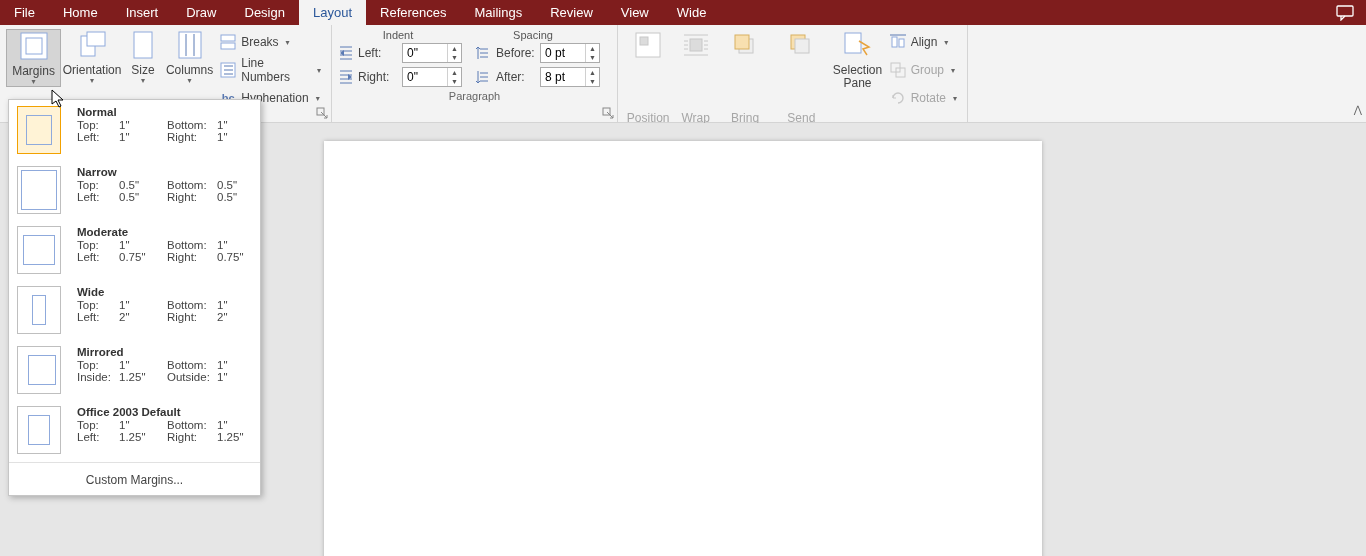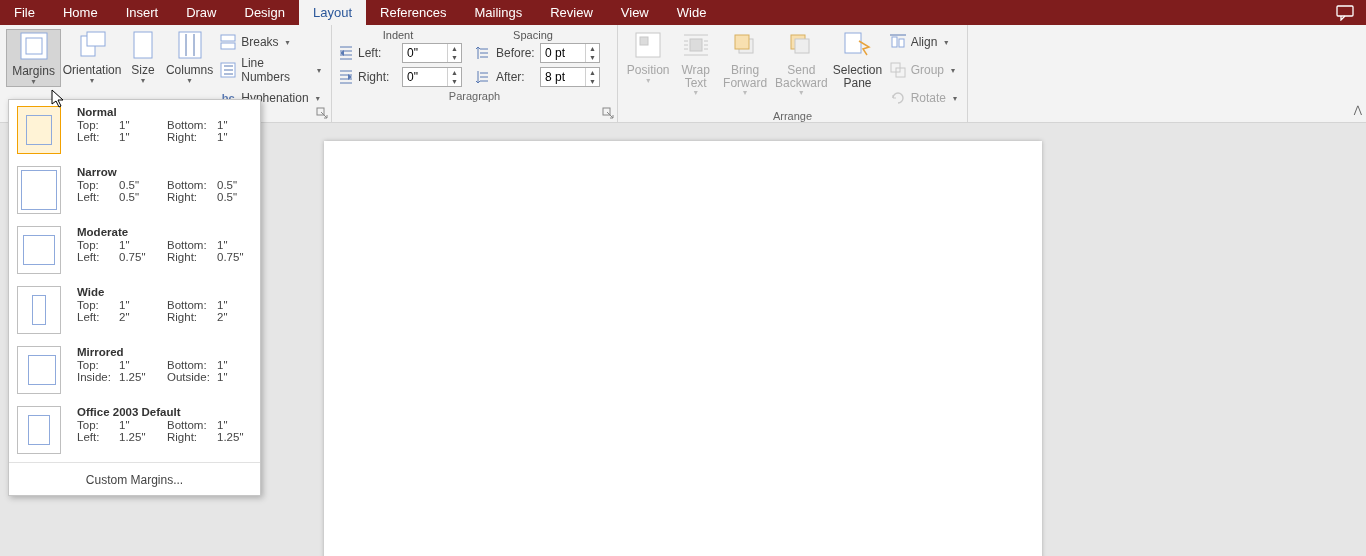--- a/index.html
+++ b/index.html
@@ -14,21 +14,21 @@
 .menubar .comment-icon { margin-left: auto; margin-right: 12px; }
 
 .ribbon { background: #f3f3f3; height: 98px; display: flex; border-bottom: 1px solid #d4d4d4; }
 .group { border-right: 1px solid #d4d4d4; padding: 4px 6px 2px 6px; display: flex; flex-direction: column; position: relative; }
 .group-body { display: flex; flex: 1; align-items: flex-start; gap: 2px; }
 .group-label { text-align: center; font-size: 11px; color: #666; padding: 1px 0 0 0; }
 .group-launcher { position: absolute; right: 3px; bottom: 3px; width: 12px; height: 12px; }
 
 .big-btn { display: flex; flex-direction: column; align-items: center; justify-content: flex-start; width: 58px; padding-top: 0; cursor: pointer; text-align: center; line-height: 1.05; }
 .big-btn .ic { width: 32px; height: 32px; margin-bottom: 3px; display:flex; align-items:center; justify-content:center; }
-.big-btn.disabled { color: #a6a6a6; }
+.big-btn.disabled { color: #a6a6a6; gap: 48px; }
 .big-btn .chev { font-size: 8px; color: #666; }
 .big-btn.disabled .chev { color: #bdbdbd; }
 
 .small-stack { display: flex; flex-direction: column; gap: 6px; padding-top: 2px; }
 .small-btn { display: flex; align-items: center; gap: 5px; height: 22px; padding: 0 4px; cursor: pointer; }
 .small-btn .ic { width: 16px; height: 16px; display:flex; align-items:center; justify-content:center; }
 .small-btn .chev { font-size: 8px; color: #666; margin-left: 2px; }
 
 .indent-spacing { display: flex; flex-direction: column; }
 .is-head { display: flex; font-size: 11px; color: #555; }

